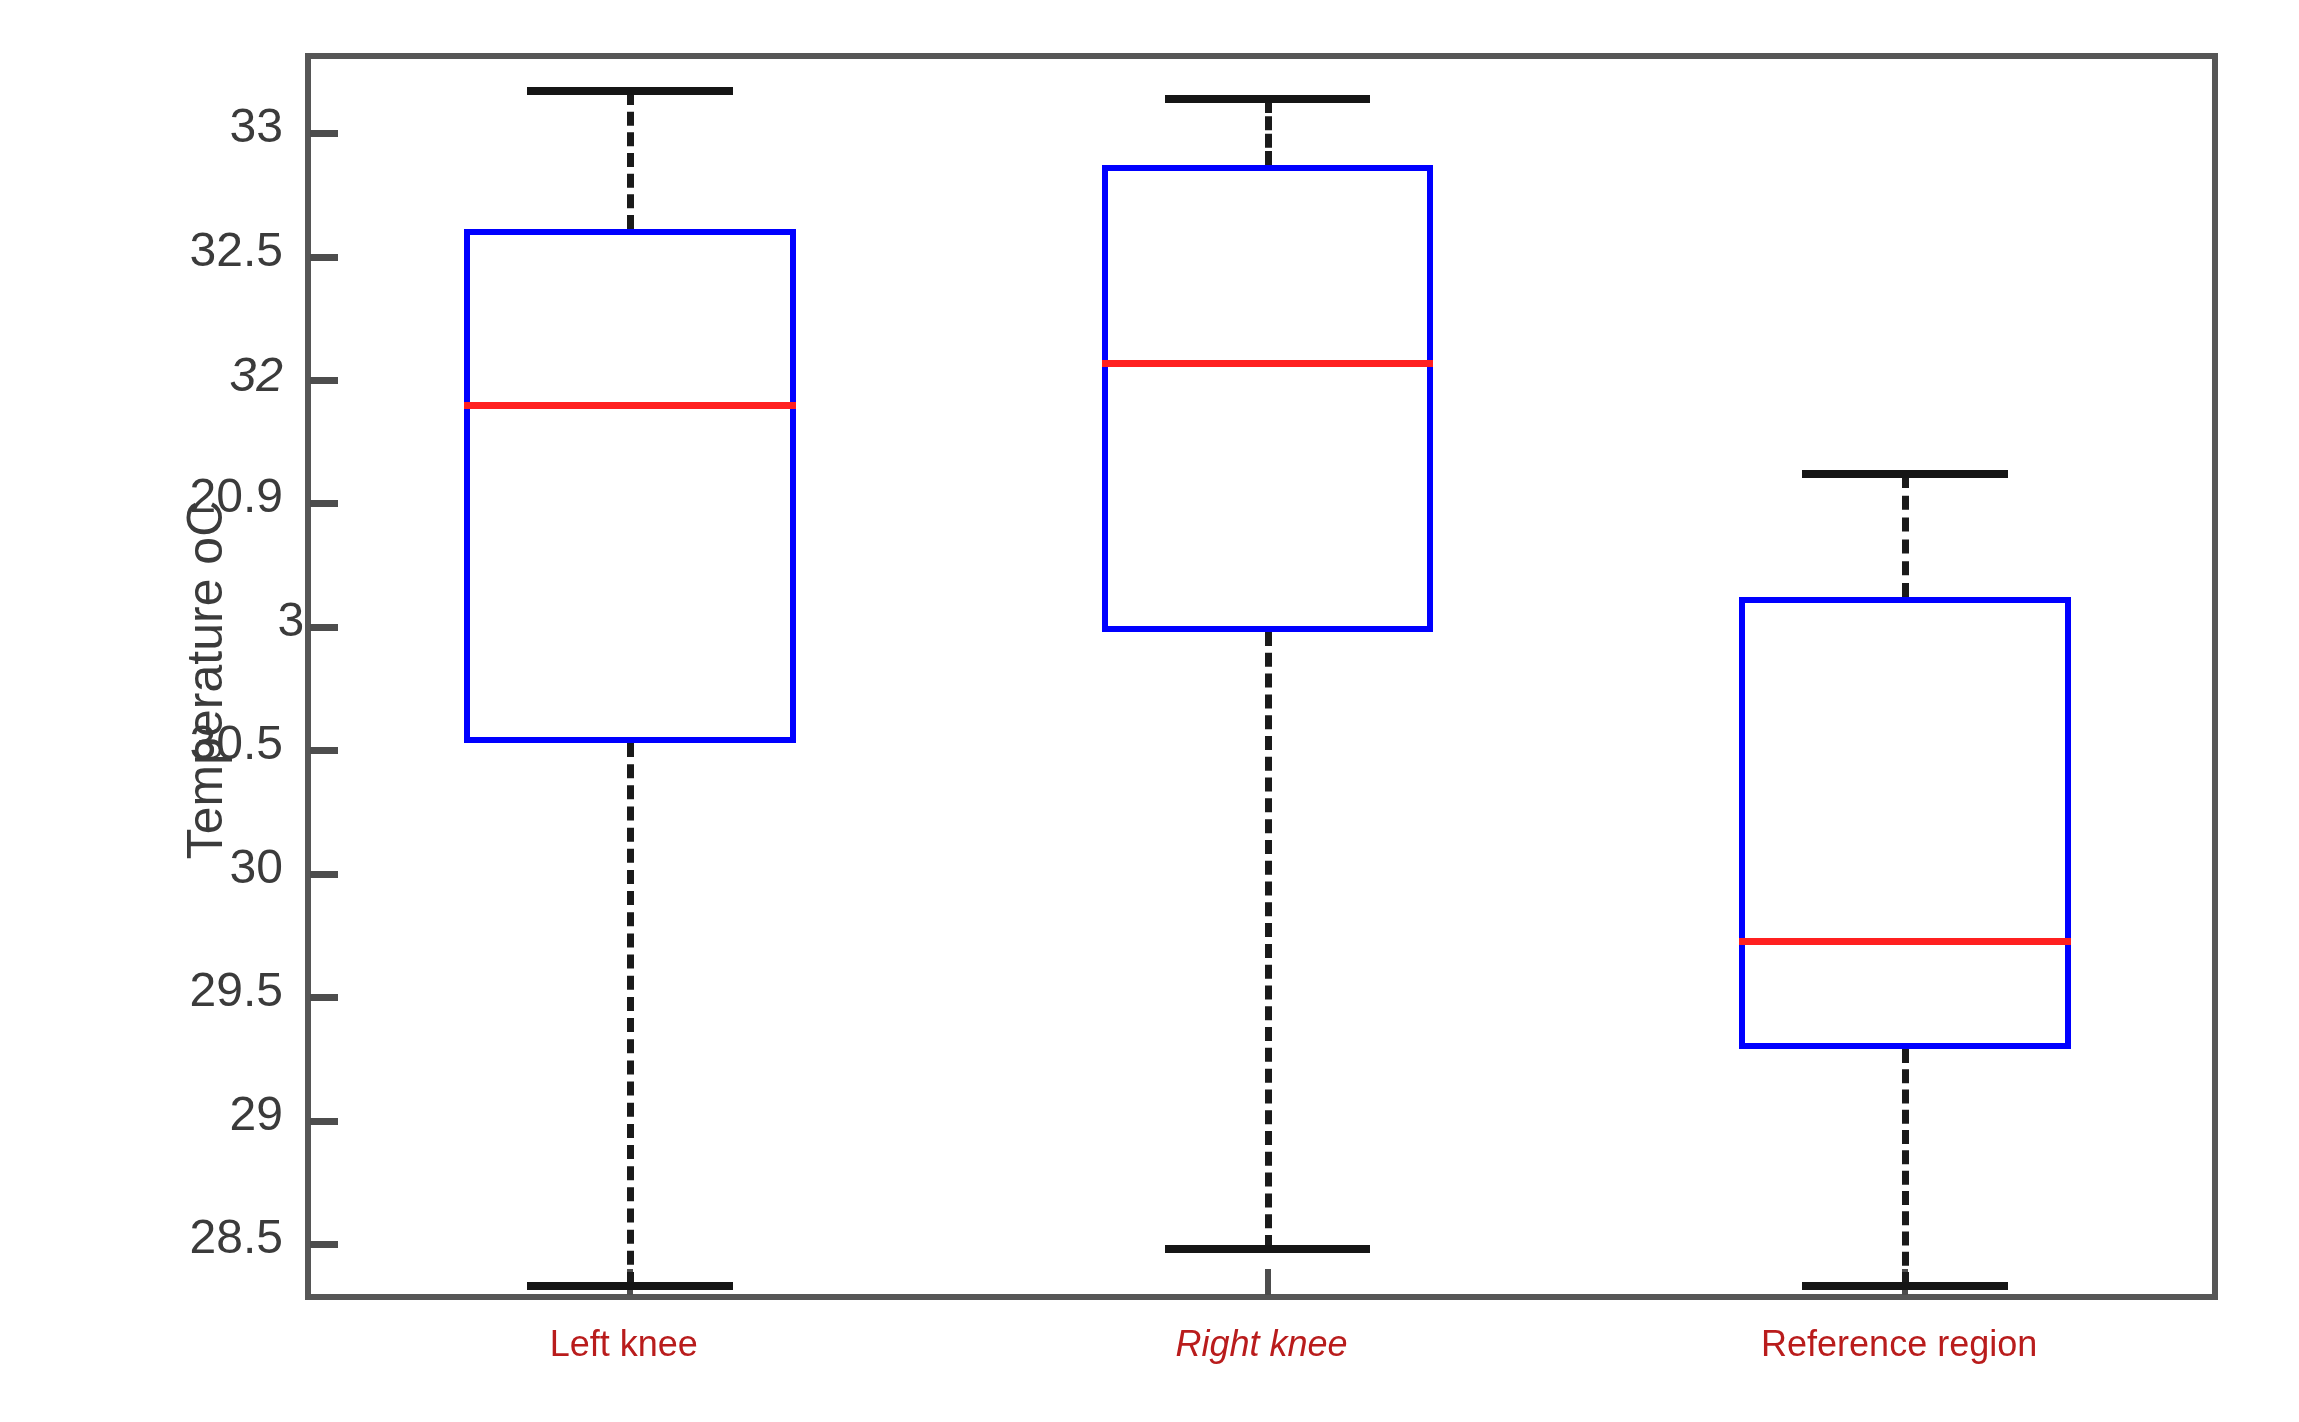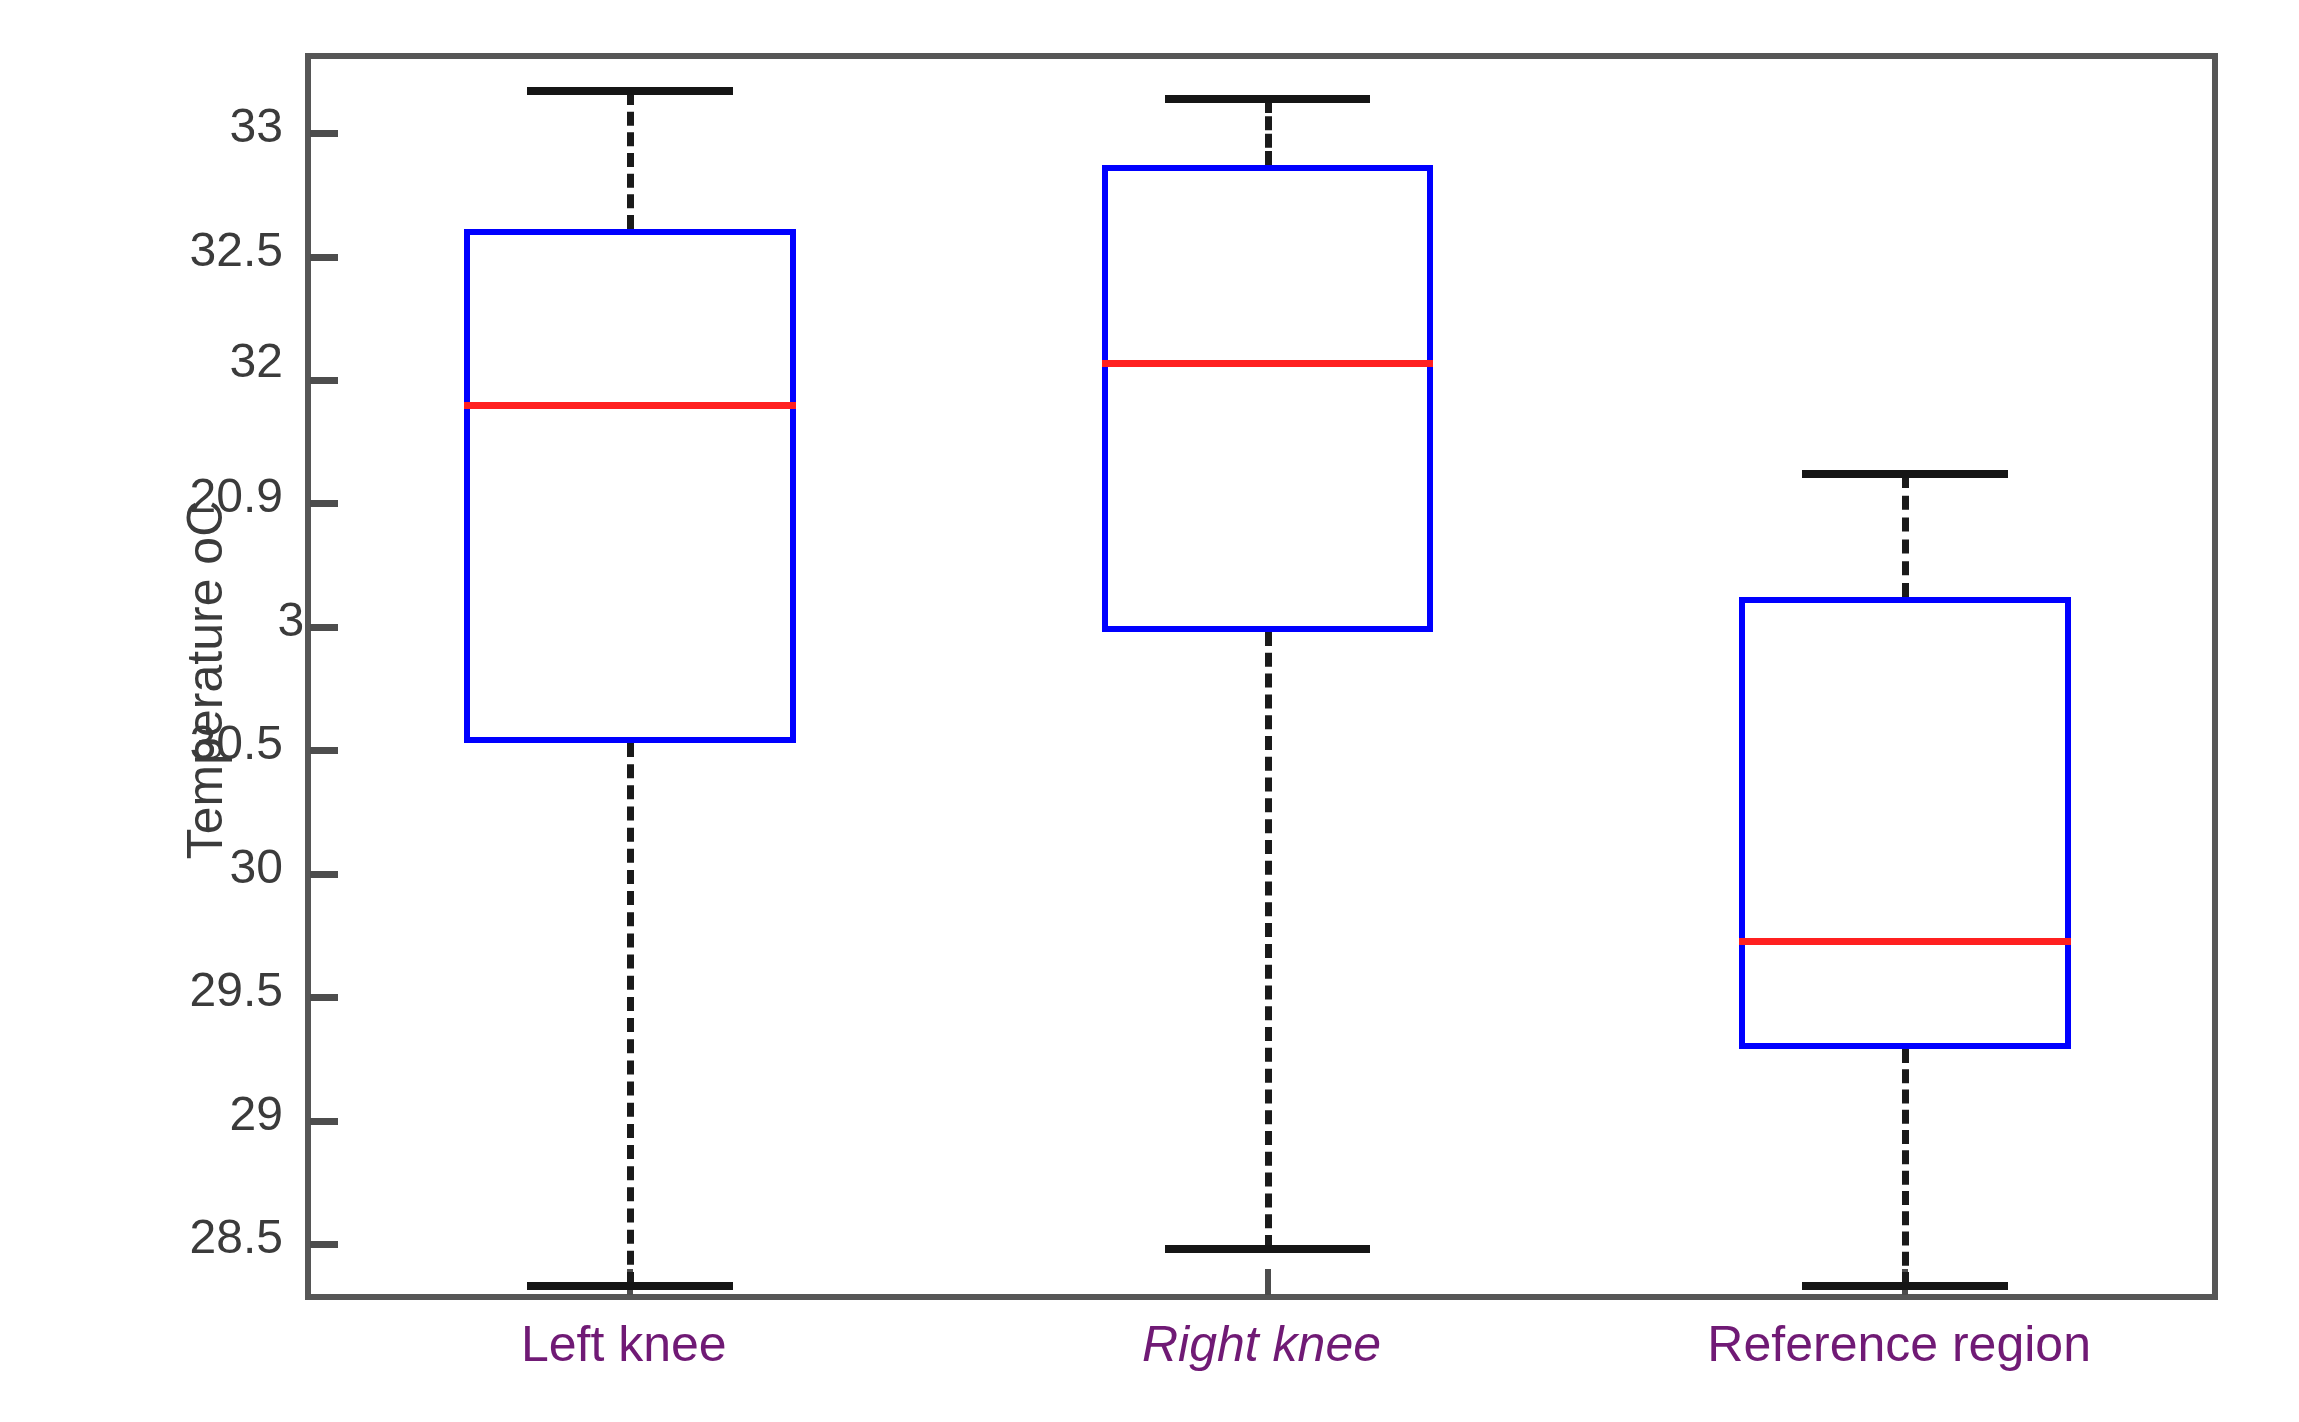--- a/index.html
+++ b/index.html
@@ -50,22 +50,22 @@
   .xtick{
     position:absolute;
     bottom:-1px;
     width:6px;height:26px;
     background:#4d4d4d;
   }
   .xlab{
     position:absolute;
     top:1318px;
     text-align:right;
-    color:#701a75;
-    font-size:50px;
+    color:#b91c1c;
+    font-size:36px;
     line-height:52px;
     white-space:nowrap;
     transform:translateX(-50%);
   }
   
   #ylabel-title{
     position:absolute;
     left:-4px;
     top:50%;
     transform:translateY(-50%) rotate(-90deg);
@@ -114,21 +114,21 @@
   </div>
 
   <div class="ylabels" id="ylabels">
       <div class="ylab" style="top: 1213.27px; right: 2016px;">28.5</div>
       <div class="ylab" style="top: 1089.8px; right: 2016px;">29</div>
       <div class="ylab" style="top: 966.337px; right: 2016px;">29.5</div>
       <div class="ylab" style="top: 842.871px; right: 2016px;">30</div>
       <div class="ylab" style="top: 719.406px; right: 2016px;">30.5</div>
       <div class="ylab" style="top: 595.941px; right: 1968px;">31</div>
       <div class="ylab" style="top: 472.475px; right: 2016px;">20.9</div>
-      <div class="ylab" style="top: 337px; right: 2016px;">32</div>
+      <div class="ylab" style="top: 351px; right: 2016px; font-style: italic;">32</div>
       <div class="ylab" style="top: 225.545px; right: 2016px;">32.5</div>
       <div class="ylab" style="top: 102.079px; right: 2016px;">33</div>
     </div>
 
   <div id="xlabels">
       <div class="xlab" style="left: 623.833px;">Left knee</div>
       <div class="xlab" style="left: 1261.5px; font-style: italic;">Right knee</div>
       <div class="xlab" style="left: 1899.17px;">Reference region</div>
     </div>
 

